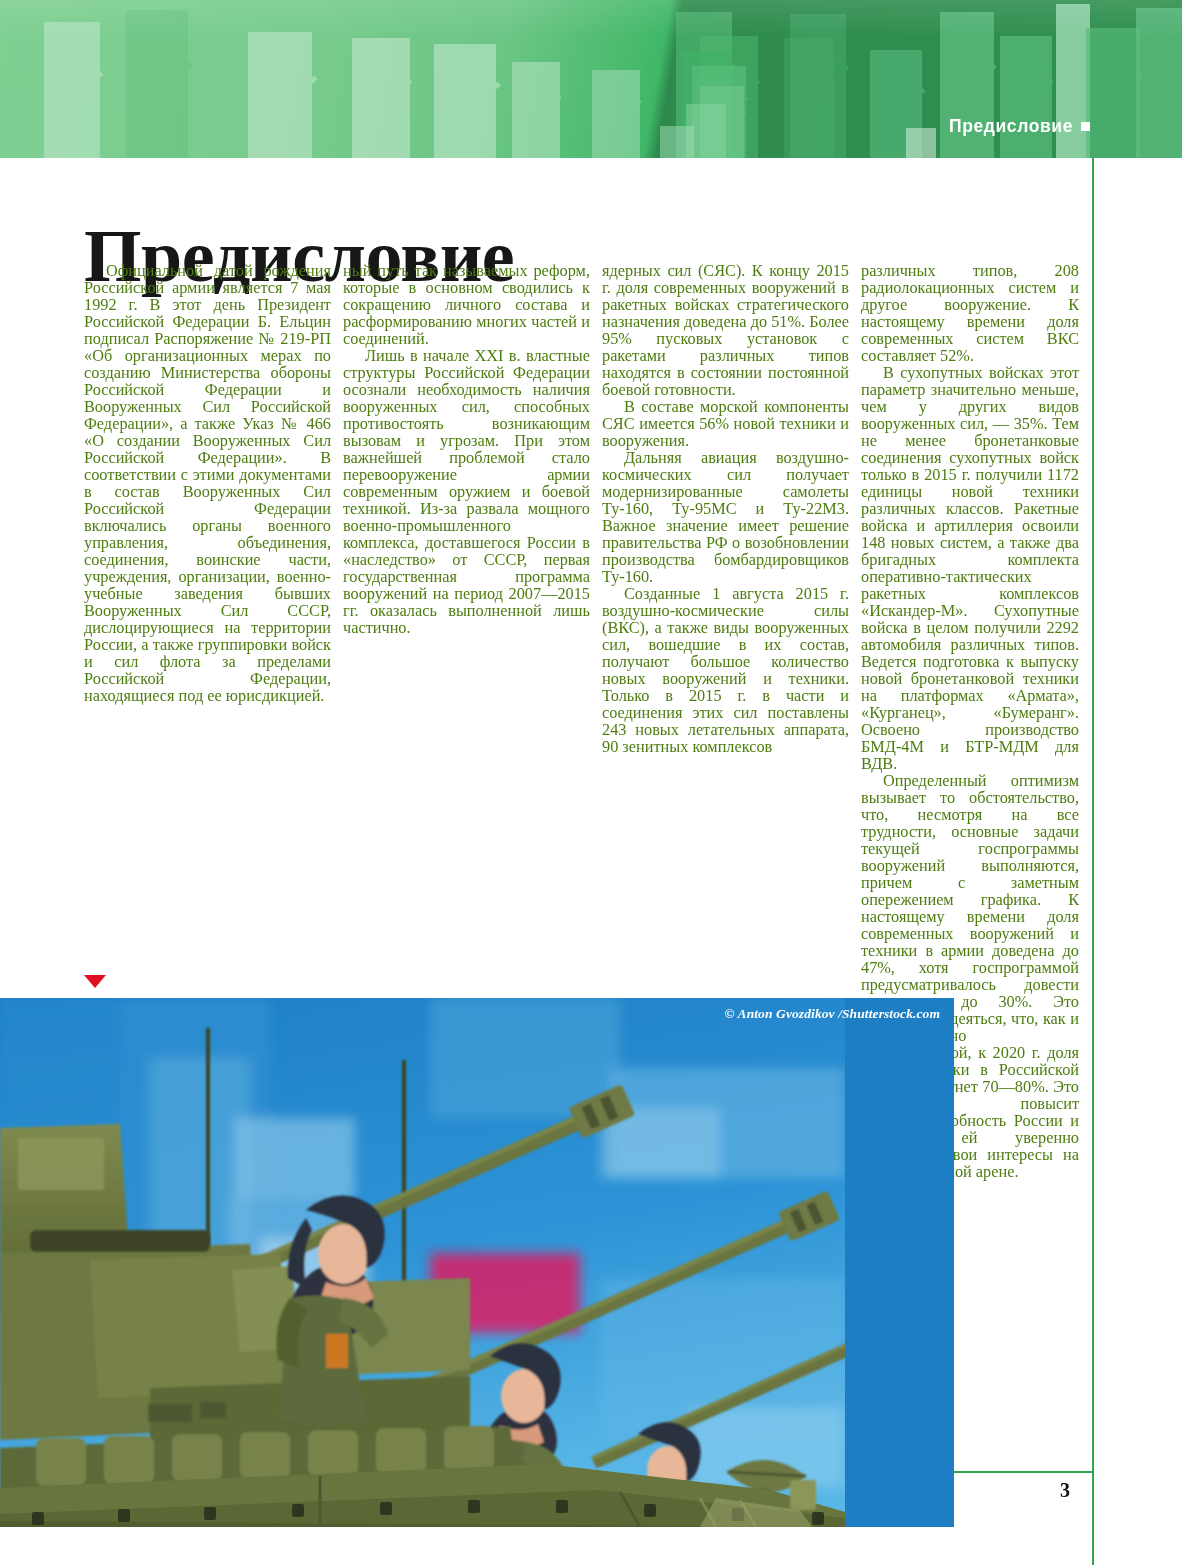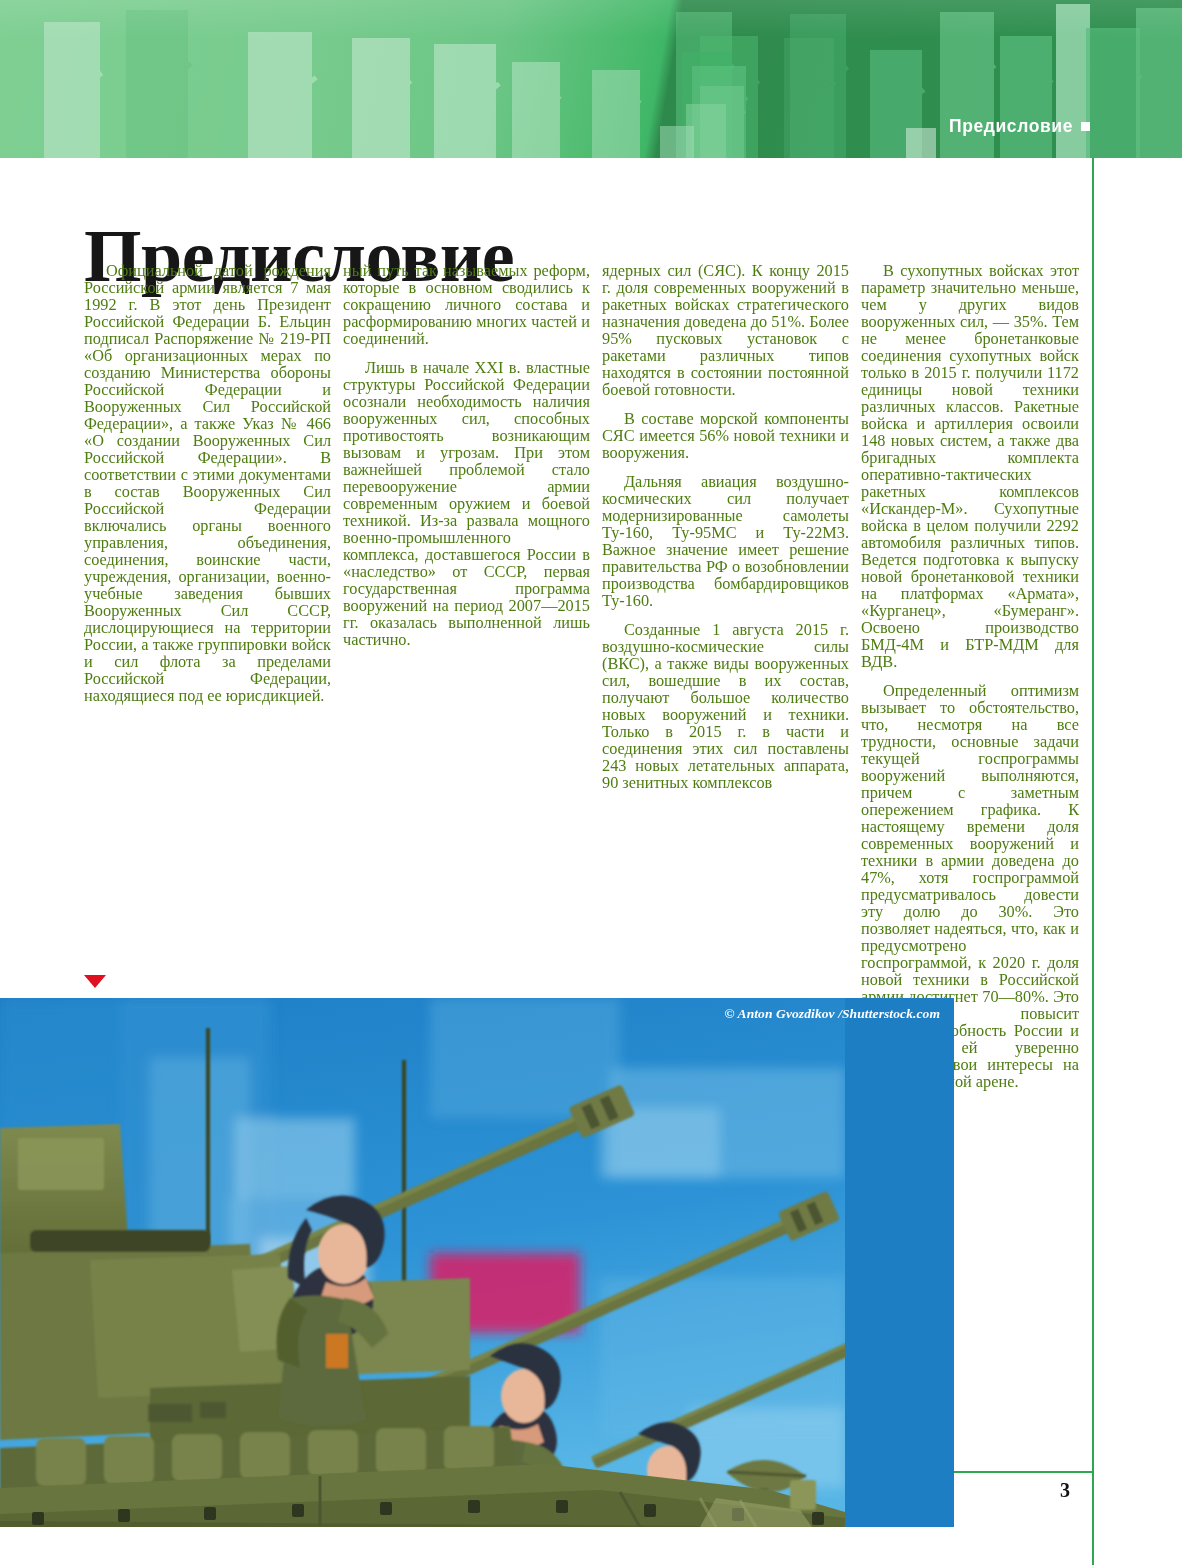--- a/index.html
+++ b/index.html
@@ -136,21 +136,21 @@
     position: absolute;
     font-family: Liberation Serif, serif;
     font-size: 16.3px;
     line-height: 17px;
     text-align: justify;
     text-justify: inter-word;
     color: #4d7c0f;
     hyphens: manual;
   }
   .col p { margin: 0; text-indent: 22px; }
-  .col p + p { margin-top: 12px; }
+  .col p + p { margin-top: 0; }
 
   #col-1 { left: 84px;  top: 262px; width: 247px; }
   #col-2 { left: 343px; top: 262px; width: 247px; }
   #col-3 { left: 602px; top: 262px; width: 247px; }
   #col-4 { left: 861px; top: 262px; width: 218px; }
 
   
   #caption {
     position: absolute;
     left: 84px;
@@ -336,20 +336,21 @@
 </div>
 
 <div class="col" id="col-3">
   <p style="text-indent:0">ядерных сил (СЯС). К концу 2015 г. доля современных вооружений в ракетных войсках стратегического назначения доведена до 51%. Более 95% пусковых установок с ракетами различных типов находятся в состоянии постоянной боевой готовности.</p>
   <p>В составе морской компоненты СЯС имеется 56% новой техники и вооружения.</p>
   <p>Дальняя авиация воздушно-космических сил получает модернизированные самолеты Ту-160, Ту-95МС и Ту-22М3. Важное значение имеет решение правительства РФ о возобновлении производства бомбардировщиков Ту-160.</p>
   <p>Созданные 1 августа 2015 г. воздушно-космические силы (ВКС), а также виды вооруженных сил, вошедшие в их состав, получают большое количество новых вооружений и техники. Только в 2015 г. в части и соединения этих сил поставлены 243 новых летательных аппарата, 90 зенитных комплексов</p>
 </div>
 
 <div class="col" id="col-4">
+  <p style="text-indent:0">различных типов, 208 радиолокационных систем и другое вооружение. К настоящему времени доля современных систем ВКС составляет 52%.</p>
   <p>В сухопутных войсках этот параметр значительно меньше, чем у других видов вооруженных сил, — 35%. Тем не менее бронетанковые соединения сухопутных войск только в 2015 г. получили 1172 единицы новой техники различных классов. Ракетные войска и артиллерия освоили 148 новых систем, а также два бригадных комплекта оперативно-тактических ракетных комплексов «Искандер-М». Сухопутные войска в целом получили 2292 автомобиля различных типов. Ведется подготовка к выпуску новой бронетанковой техники на платформах «Армата», «Курганец», «Бумеранг». Освоено производство БМД-4М и БТР-МДМ для ВДВ.</p>
   <p>Определенный оптимизм вызывает то обстоятельство, что, несмотря на все трудности, основные задачи текущей госпрограммы вооружений выполняются, причем с заметным опережением графика. К настоящему времени доля современных вооружений и техники в армии доведена до 47%, хотя госпрограммой предусматривалось довести эту долю до 30%. Это позволяет надеяться, что, как и предусмотрено госпрограммой, к 2020 г. доля новой техники в Российской армии достигнет 70—80%. Это существенно повысит обороноспособность России и позволит ей уверенно отстаивать свои интересы на международной арене.</p>
 </div>
 
 <div id="caption">
   <span id="caption-marker"></span>
 </div>
 
 <div id="photo">
   <svg width="845" height="529" viewBox="0 0 845 529" xmlns="http://www.w3.org/2000/svg">

